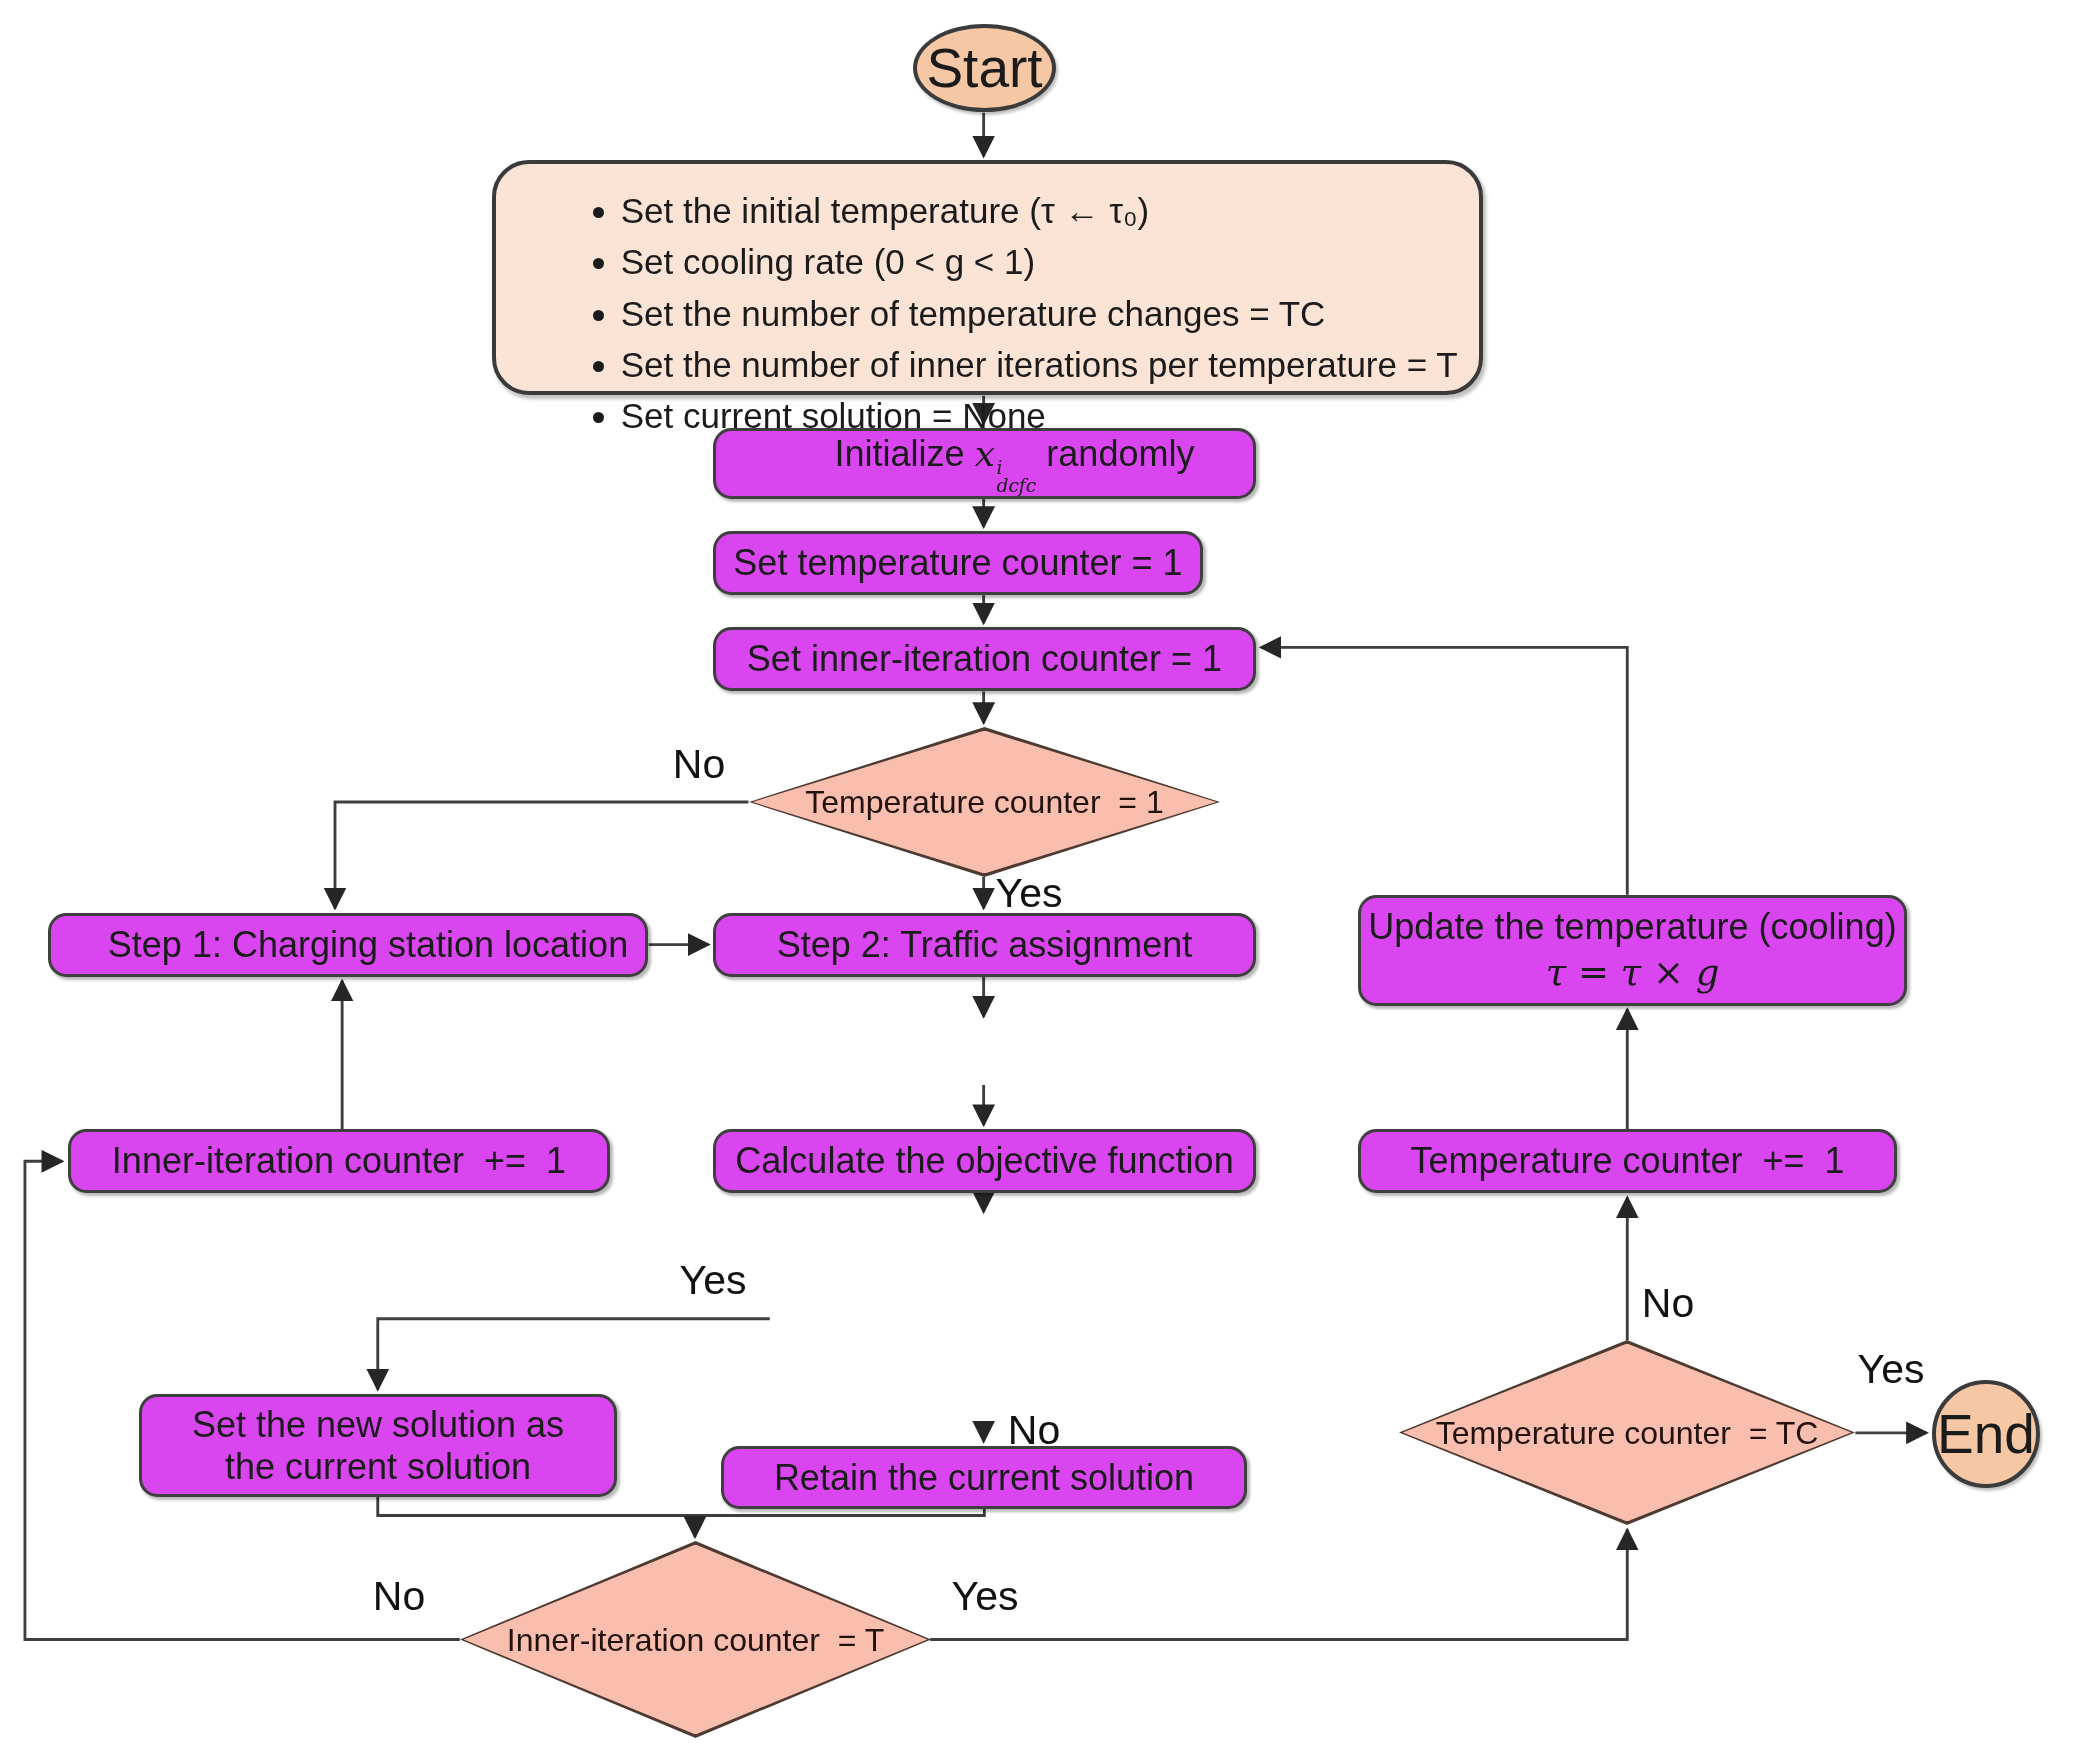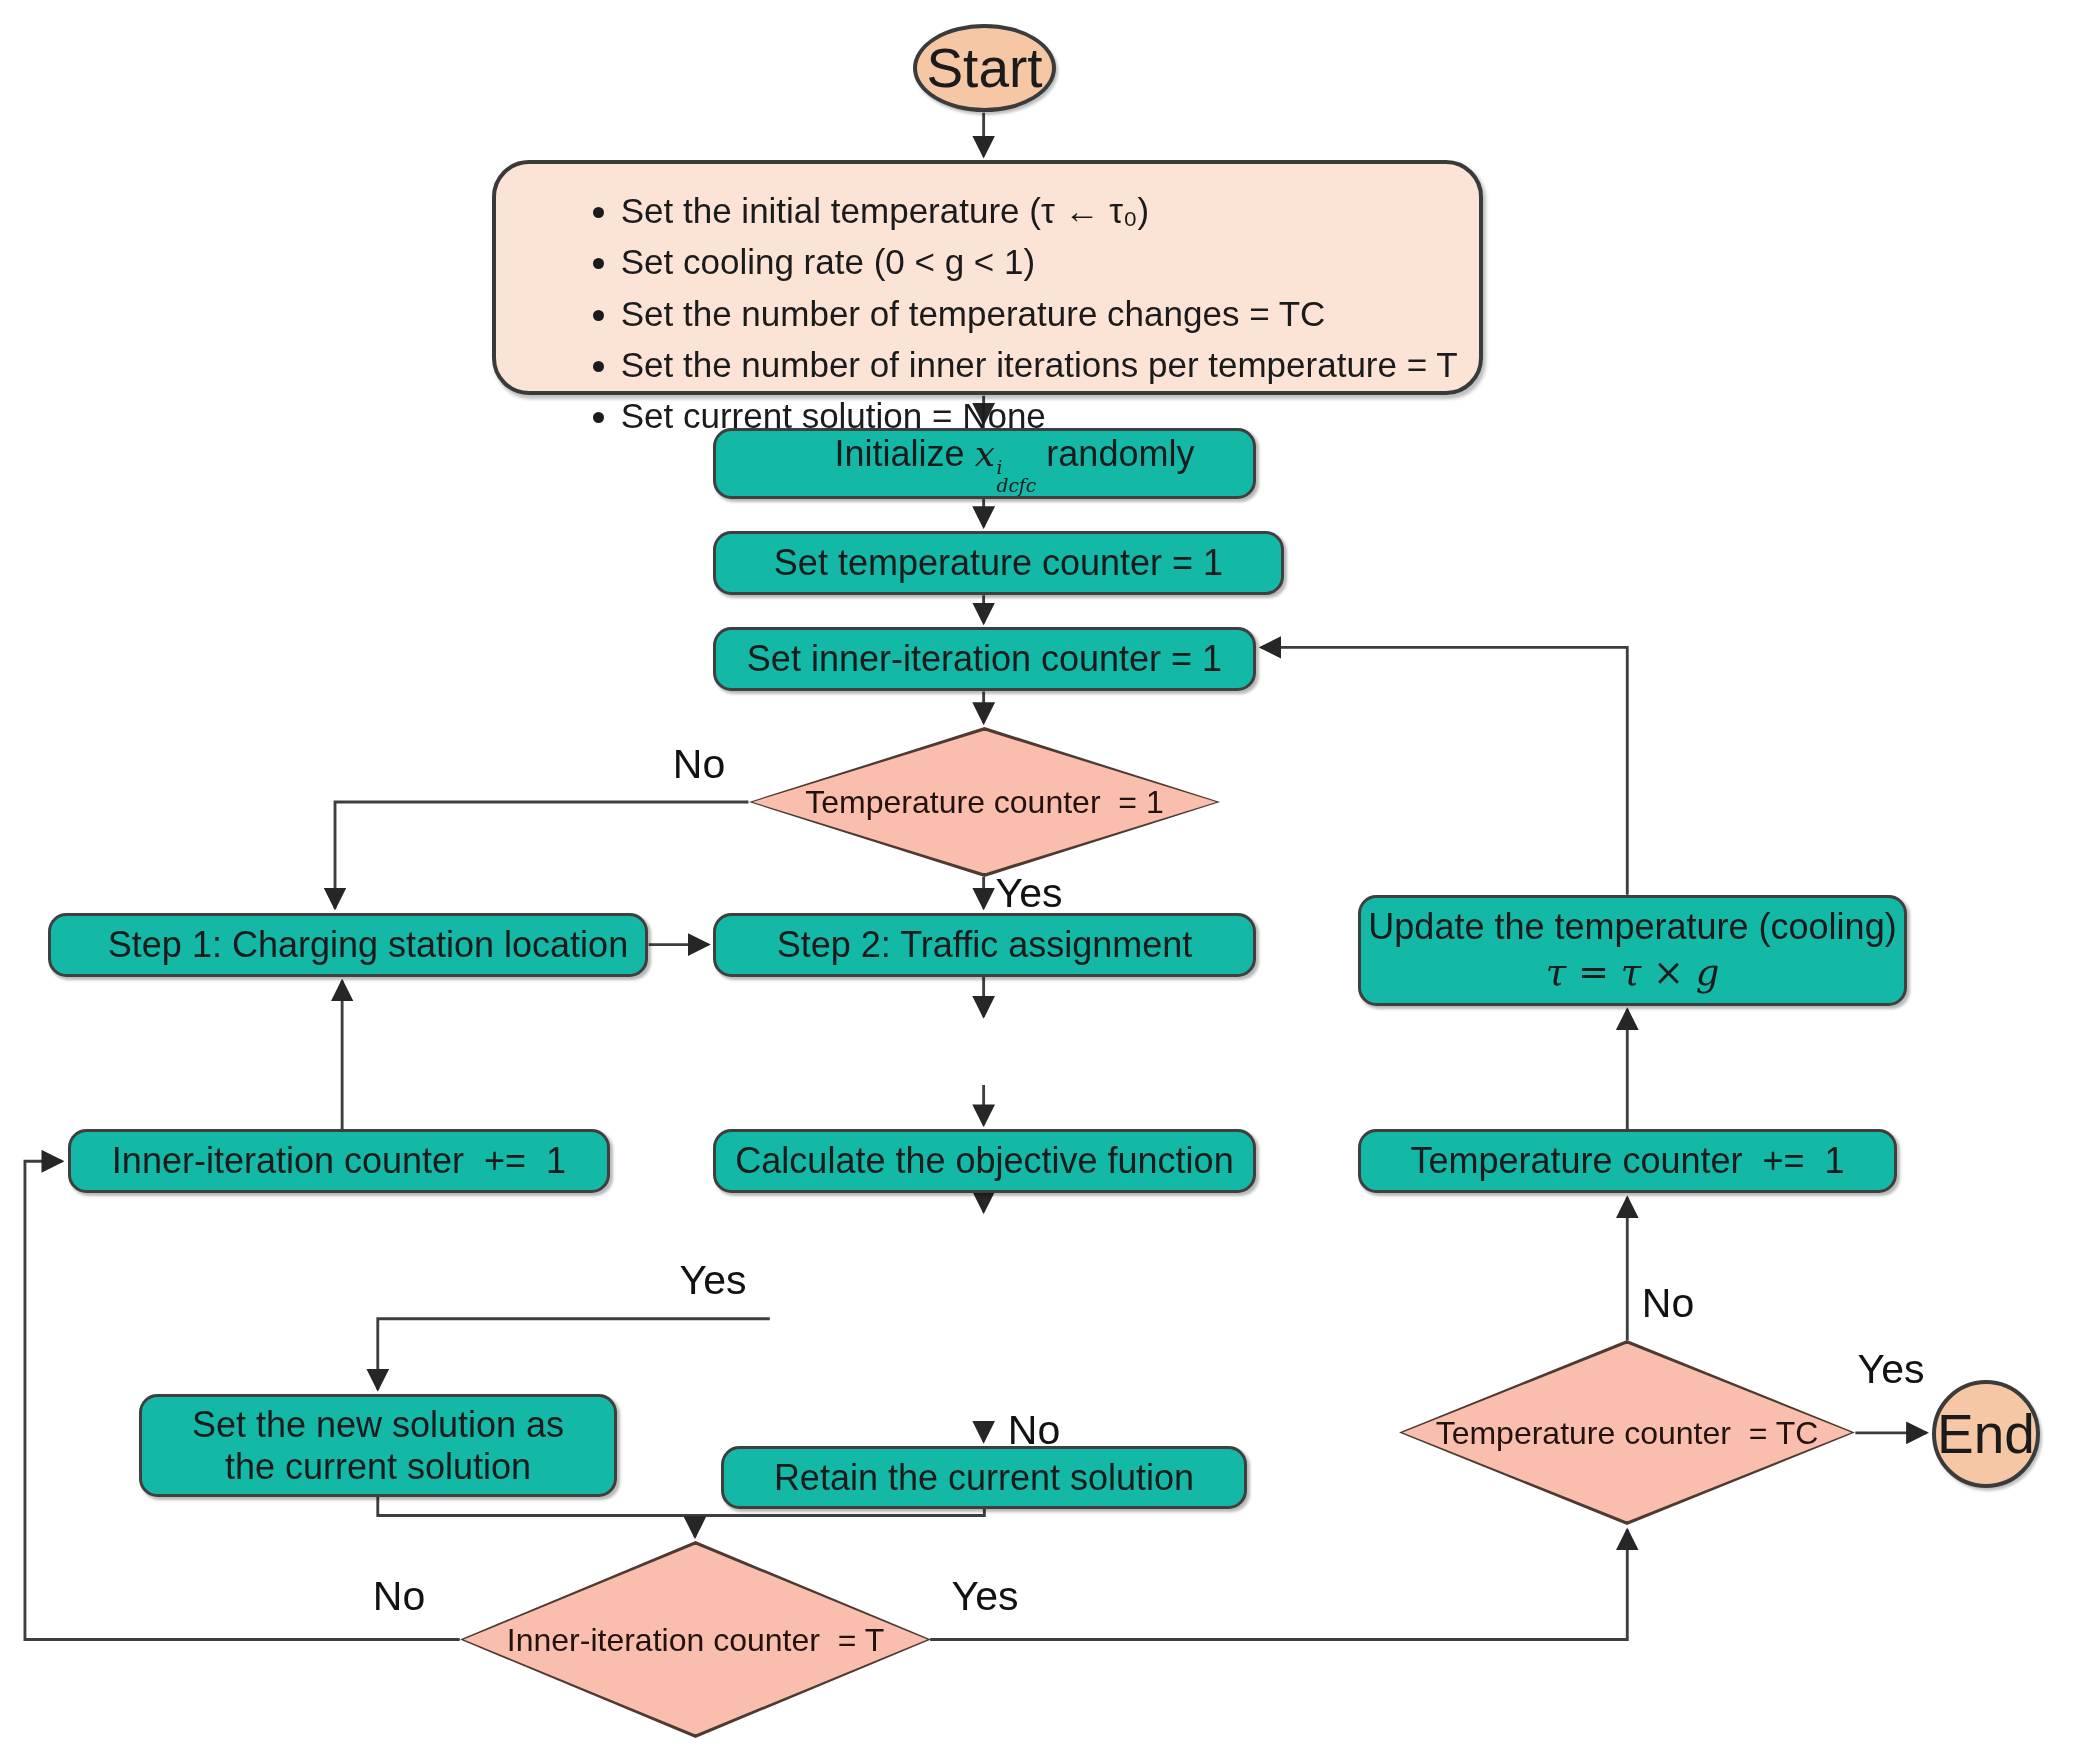--- a/index.html
+++ b/index.html
@@ -3,21 +3,21 @@
 <meta charset="utf-8">
 <style>
   html,body{margin:0;padding:0;background:#ffffff;}
   #canvas{
     position:relative;width:2097px;height:1753px;background:#ffffff;overflow:hidden;
     font-family:"Liberation Sans", sans-serif;color:#1b1b1b;
   }
   svg.edges{position:absolute;left:0;top:0;z-index:1;}
   .node{position:absolute;z-index:2;display:flex;align-items:center;justify-content:center;
         text-align:center;box-sizing:border-box;}
-  .proc{background:#14b8a6;border:3.6px solid #3f3f3f;border-radius:18.5px;
+  .proc{background:#d946ef;border:3.6px solid #3f3f3f;border-radius:18.5px;
         font-size:36px;line-height:1.15;white-space:pre-wrap;
         box-shadow:2.1px 2.9px 2.9px rgba(0,0,0,0.28);}
   .setup{background:#fbe4d5;border:4.3px solid #3a3a3a;border-radius:37px;
         box-shadow:2.9px 3.6px 3.6px rgba(0,0,0,0.25);
         align-items:flex-start;justify-content:flex-start;text-align:left;}
   .setup ul{margin:18.5px 21.4px 14.3px 28.5px;padding-left:34px;font-size:35px;line-height:1.3;}
   .setup li{margin:5.7px 0;white-space:pre-wrap;}
   .oval{background:#f6c7a4;border:4.3px solid #3b3b3b;border-radius:50%;font-size:55px;
         box-shadow:2.1px 2.9px 2.9px rgba(0,0,0,0.25);}
   .diamond{position:absolute;z-index:2;}
@@ -93,21 +93,21 @@
       <li>Set current solution = None</li>
     </ul>
   </div>
 
   <div class="node proc" style="left:713px;top:428px;width:543px;height:71px;">
     <span>
       <span>Initialize</span><span class="gap"></span><i class="mvar">x</i><span class="stack"><span>i</span><span>dcfc</span></span><span class="gap"></span><span>randomly</span>
     </span>
   </div>
 
-  <div class="node proc" style="left:713px;top:531px;width:571px;height:64px;">
+  <div class="node proc" style="left:713px;top:531px;width:490px;height:64px;">
     <span>Set temperature counter = 1</span>
   </div>
 
   <div class="node proc" style="left:713px;top:627px;width:543px;height:64px;">
     <span>Set inner-iteration counter = 1</span>
   </div>
 
   <div class="diamond" style="left:749px;top:727px;width:471px;height:150px;">
     <div class="d-border"></div>
     <div class="d-fill"></div>

